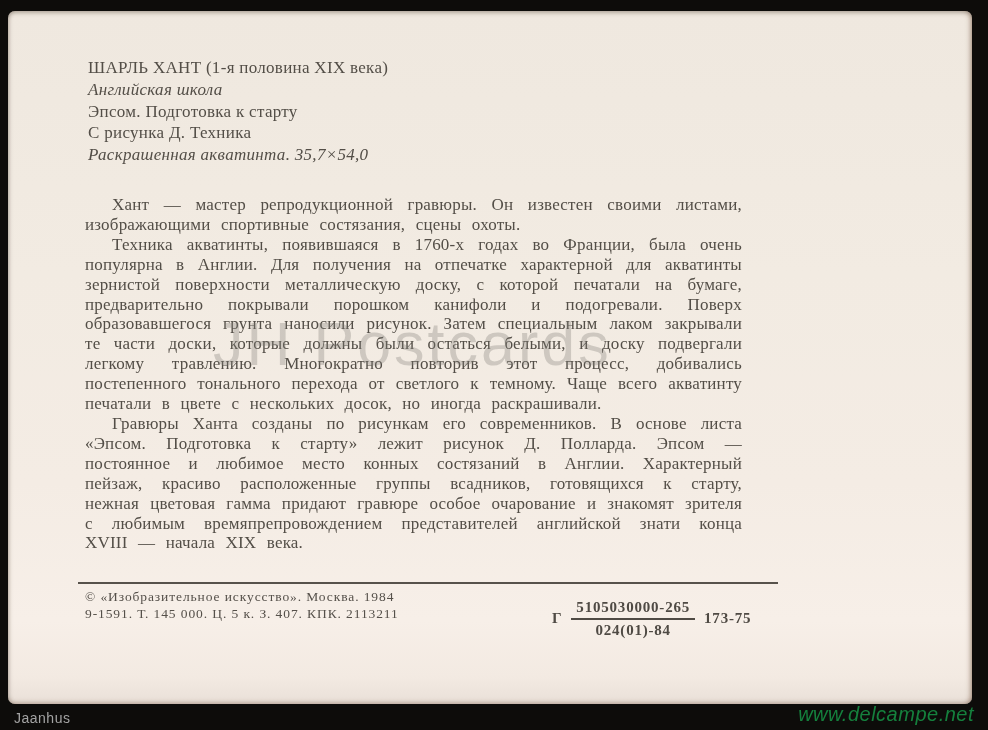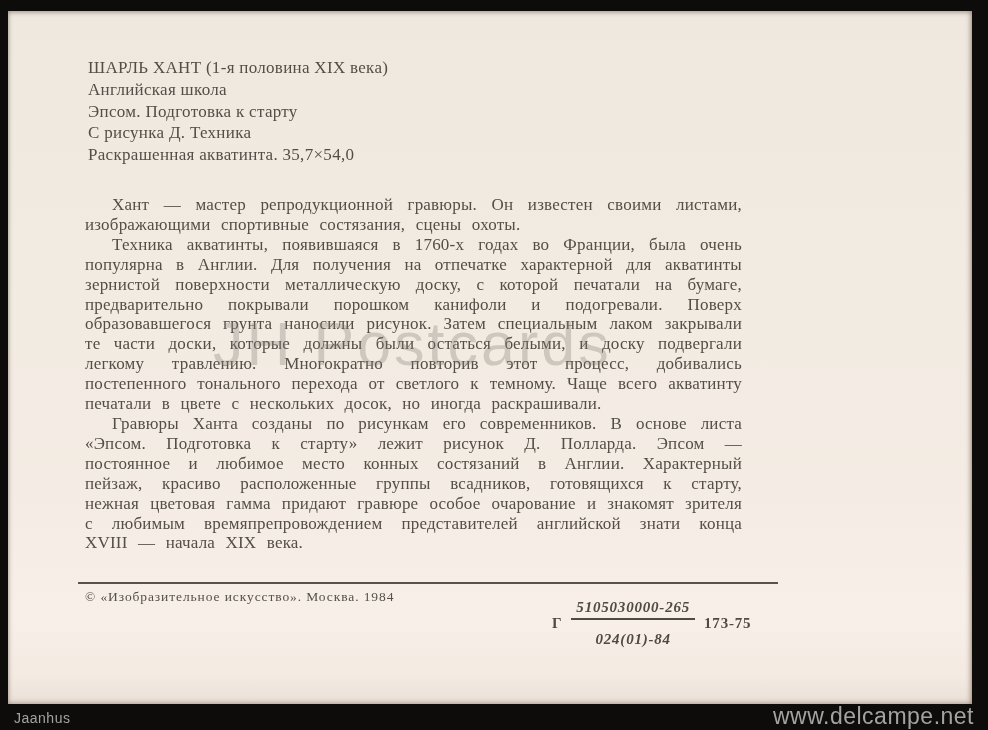--- a/index.html
+++ b/index.html
@@ -18,33 +18,34 @@
     width: 964px;
     height: 693px;
     background: linear-gradient(180deg,
       #efe8df 0%, #f2ebe2 38%, #f4ece4 68%,
       #f7efe8 88%, #f3eae2 96%, #e9e0d8 100%);
     box-shadow:
       inset 0 3px 4px -1px rgba(120, 108, 96, 0.45),
       inset -4px 0 5px -2px rgba(150, 120, 100, 0.55),
       inset 0 -3px 4px -1px rgba(150, 125, 110, 0.4),
       inset 3px 0 4px -2px rgba(120, 108, 96, 0.3);
+    border-radius: 7px;
   }
   .header {
     position: absolute;
     left: 80px;
     top: 46px;
     width: 760px;
     font-size: 17px;
     line-height: 21.8px;
     color: #534e47;
     letter-spacing: 0.3px;
   }
   .header .line { white-space: nowrap; }
-  .header .italic { }
+  .header .italic { font-style: italic; }
   .body-text {
     position: absolute;
     left: 77px;
     top: 184px;
     width: 657px;
     font-size: 17px;
     line-height: 19.9px;
     color: #534e47;
     text-align: justify;
     letter-spacing: 0.2px;
@@ -79,27 +80,26 @@
     color: #4f4a44;
     font-size: 15px;
     font-weight: bold;
     letter-spacing: 0.8px;
   }
   .code-block .frac {
     display: inline-flex;
     flex-direction: column;
     align-items: center;
     line-height: 1.1;
-    font-style: italic;
   }
   .code-block .frac .num {
     padding: 0 5px 2px 5px;
     border-bottom: 2px solid #4f4a44;
   }
-  .code-block .frac .den { padding-top: 11px; }
+  .code-block .frac .den { padding-top: 2px; }
   .watermark {
     position: absolute;
     left: 205px;
     top: 303px;
     font-family: "Liberation Sans", "DejaVu Sans", sans-serif;
     font-size: 61px;
     line-height: 1;
     letter-spacing: 3px;
     color: rgba(128, 124, 119, 0.32);
     white-space: nowrap;
@@ -112,23 +112,24 @@
     font-family: "Liberation Sans", "DejaVu Sans", sans-serif;
     font-size: 14px;
     color: #a3a3a3;
     letter-spacing: 0.5px;
   }
   .overlay-label-right {
     position: absolute;
     right: 14px;
     top: 703px;
     font-family: "Liberation Sans", "DejaVu Sans", sans-serif;
-    font-size: 23px;
-    color: #a3a3a3;
+    font-size: 20px;
+    color: #15803d;
     letter-spacing: 0.5px;
+    font-style: italic;
   }
 </style>
 </head>
 <body>
 
 <div class="stage">
 
   <div class="card">
 
     <div class="header">
@@ -142,20 +143,21 @@
     <div class="body-text">
       <p>Хант — мастер репродукционной гравюры. Он известен своими листами, изображающими спортивные состязания, сцены охоты.</p>
       <p>Техника акватинты, появившаяся в 1760-х годах во Франции, была очень популярна в Англии. Для получения на отпечатке характерной для акватинты зернистой поверхности металлическую доску, с которой печатали на бумаге, предварительно покрывали порошком канифоли и подогревали. Поверх образовавшегося грунта наносили рисунок. Затем специальным лаком закрывали те части доски, которые должны были остаться белыми, и доску подвергали легкому травлению. Многократно повторив этот процесс, добивались постепенного тонального перехода от светлого к темному. Чаще всего акватинту печатали в цвете с нескольких досок, но иногда раскрашивали.</p>
       <p>Гравюры Ханта созданы по рисункам его современников. В основе листа «Эпсом. Подготовка к старту» лежит рисунок Д. Полларда. Эпсом — постоянное и любимое место конных состязаний в Англии. Характерный пейзаж, красиво расположенные группы всадников, готовящихся к старту, нежная цветовая гамма придают гравюре особое очарование и знакомят зрителя с любимым времяпрепровождением представителей английской знати конца XVIII — начала XIX века.</p>
     </div>
 
     <div class="divider"></div>
 
     <div class="imprint">
       <div>© «Изобразительное искусство». Москва. 1984</div>
+      <div>9-1591. Т. 145 000. Ц. 5 к. З. 407. КПК. 2113211</div>
     </div>
 
     <div class="code-block">
       <span>Г</span>
       <span class="frac">
         <span class="num">5105030000-265</span>
         <span class="den">024(01)-84</span>
       </span>
       <span>173-75</span>
     </div>

